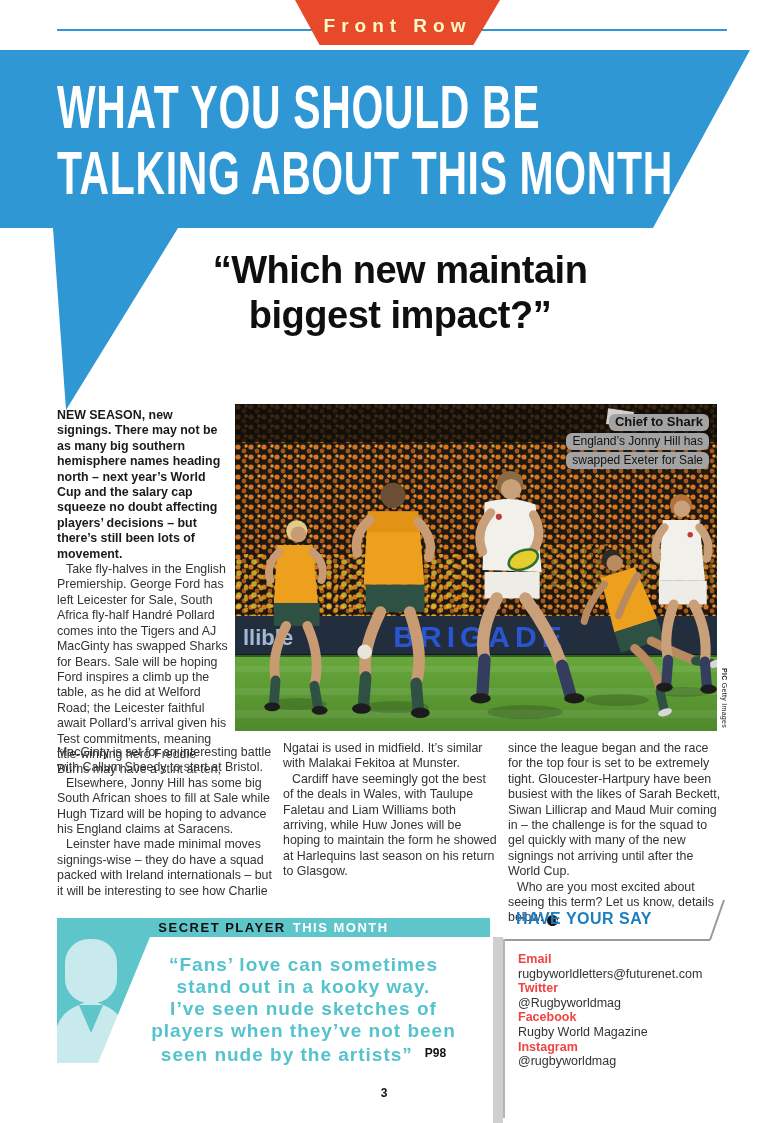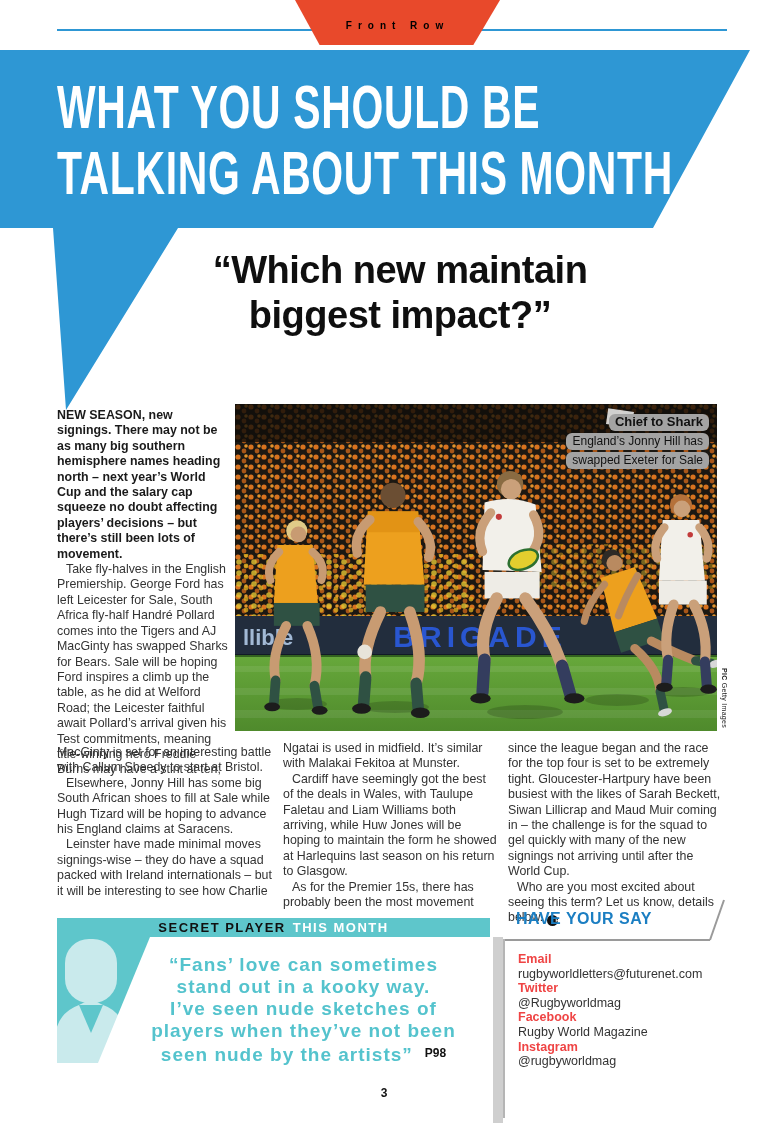--- a/index.html
+++ b/index.html
@@ -4,21 +4,21 @@
 <style>
   html,body{margin:0;padding:0;background:#e8e8e8;}
   .page{position:relative;width:768px;height:1123px;background:#ffffff;overflow:hidden;
         font-family:"Liberation Sans",sans-serif;color:#2b2b2b;}
   .abs{position:absolute;}
 
   
   .top-rule{left:57px;top:29px;width:670px;height:2px;background:#2e97d4;}
   .banner{left:295px;top:0;width:205px;height:45px;background:#e8492b;
           clip-path:polygon(0 0,100% 0,87% 100%,12% 100%);display:flex;align-items:center;justify-content:center;}
-  .banner span{color:#000000;font-weight:700;font-size:10px;letter-spacing:6px;padding-top:6px;}
+  .banner span{color:#fef9c3;font-weight:700;font-size:19px;letter-spacing:6px;padding-top:6px;}
 
   
   .bubble-svg{left:0;top:0;width:768px;height:420px;}
   .headline{left:57px;top:74px;line-height:66px;color:#fff;font-weight:700;font-size:62px;
             white-space:nowrap;}
   .headline div{transform:scaleX(.66);transform-origin:left;letter-spacing:1px;}
 
   .pullquote{left:114px;top:248px;width:572px;text-align:center;color:#0f0f0f;
              font-weight:700;font-size:38px;line-height:45px;letter-spacing:-.5px;}
 
@@ -98,21 +98,20 @@
     <p>Take fly-halves in the English Premiership. George Ford has left Leicester for Sale, South Africa fly-half Handré Pollard comes into the Tigers and AJ MacGinty has swapped Sharks for Bears. Sale will be hoping Ford inspires a climb up the table, as he did at Welford Road; the Leicester faithful await Pollard’s arrival given his Test commitments, meaning title-winning hero Freddie Burns may have a stint at ten;</p>
   </div>
   <div class="abs col colB">
     <p>MacGinty is set for an interesting battle with Callum Sheedy to start at Bristol.</p>
     <p>Elsewhere, Jonny Hill has some big South African shoes to fill at Sale while Hugh Tizard will be hoping to advance his England claims at Saracens.</p>
     <p>Leinster have made minimal moves signings-wise – they do have a squad packed with Ireland internationals – but it will be interesting to see how Charlie</p>
   </div>
   <div class="abs col colC">
     <p>Ngatai is used in midfield. It’s similar with Malakai Fekitoa at Munster.</p>
     <p>Cardiff have seemingly got the best of the deals in Wales, with Taulupe Faletau and Liam Williams both arriving, while Huw Jones will be hoping to maintain the form he showed at Harlequins last season on his return to Glasgow.</p>
-    <p>As for the Premier 15s, there has probably been the most movement</p>
   </div>
   <div class="abs col colD">
     <p>since the league began and the race for the top four is set to be extremely tight. Gloucester-Hartpury have been busiest with the likes of Sarah Beckett, Siwan Lillicrap and Maud Muir coming in – the challenge is for the squad to gel quickly with many of the new signings not arriving until after the World Cup.</p>
     <p><span>Who are you most excited about seeing this term? Let us know, details below.</span>
       <span class="rw-dot">RW</span></p>
   </div>
 
   <div class="abs photo">
     <svg width="482" height="327" viewBox="0 0 482 327">
       <defs>

